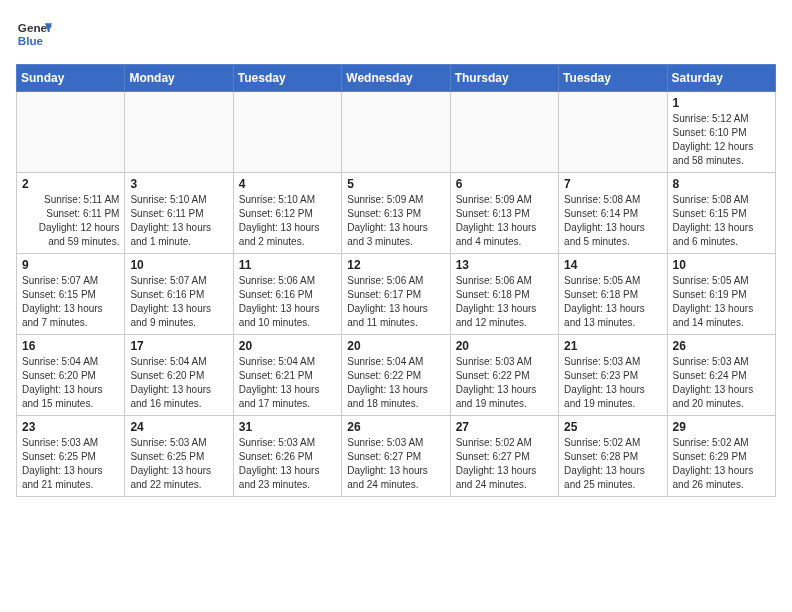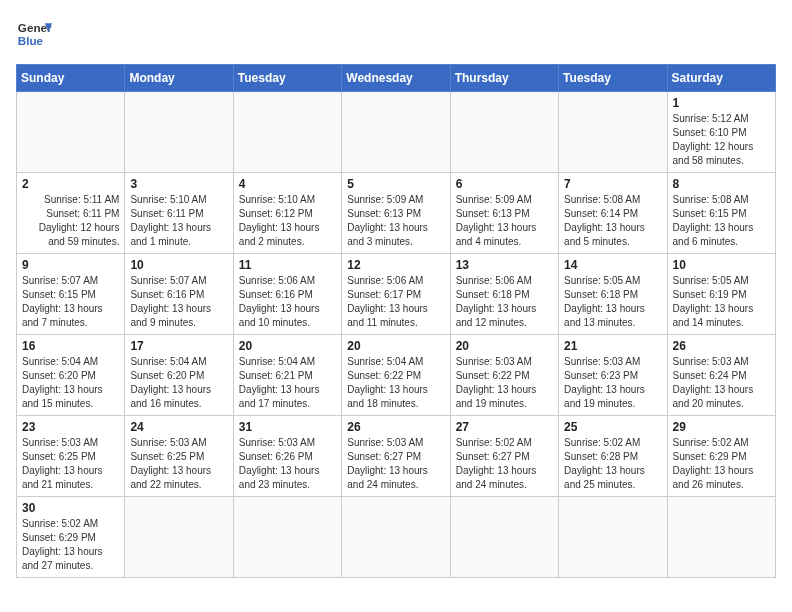--- a/index.html
+++ b/index.html
@@ -294,28 +294,14 @@
 Sunset: 6:28 PM
 Daylight: 13 hours and 25 minutes.</div>
         </td>
         <td>
           <span class="day-number">29</span>
           <div class="day-info" style="white-space: pre-line;">Sunrise: 5:02 AM
 Sunset: 6:29 PM
 Daylight: 13 hours and 26 minutes.</div>
         </td>
       </tr>
-      <tr class="last-row">
-        <td>
-          <span class="day-number">30</span>
-          <div class="day-info" style="white-space: pre-line;">Sunrise: 5:02 AM
-Sunset: 6:29 PM
-Daylight: 13 hours and 27 minutes.</div>
-        </td>
-        <td class="empty"></td>
-        <td class="empty"></td>
-        <td class="empty"></td>
-        <td class="empty"></td>
-        <td class="empty"></td>
-        <td class="empty"></td>
-      </tr>
     </tbody>
 </table>
 
 </body></html>

